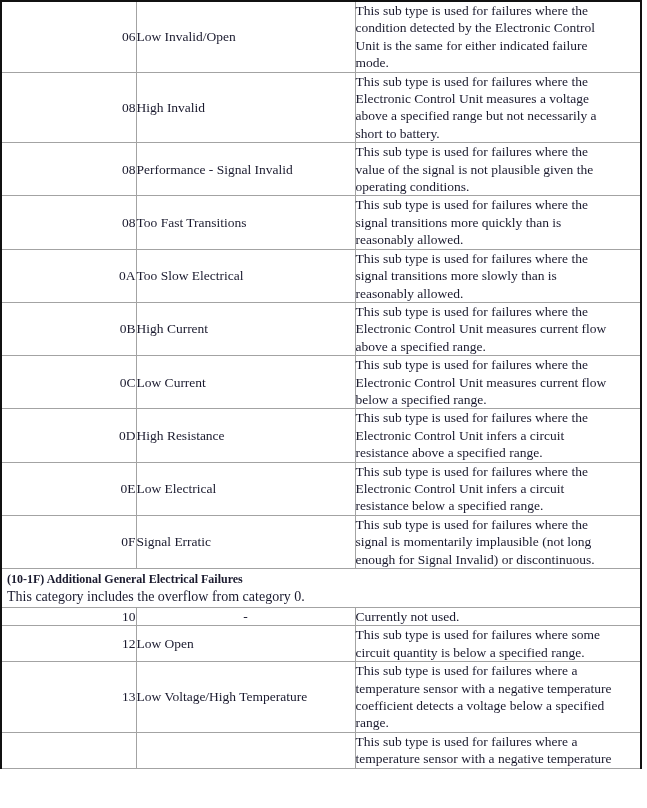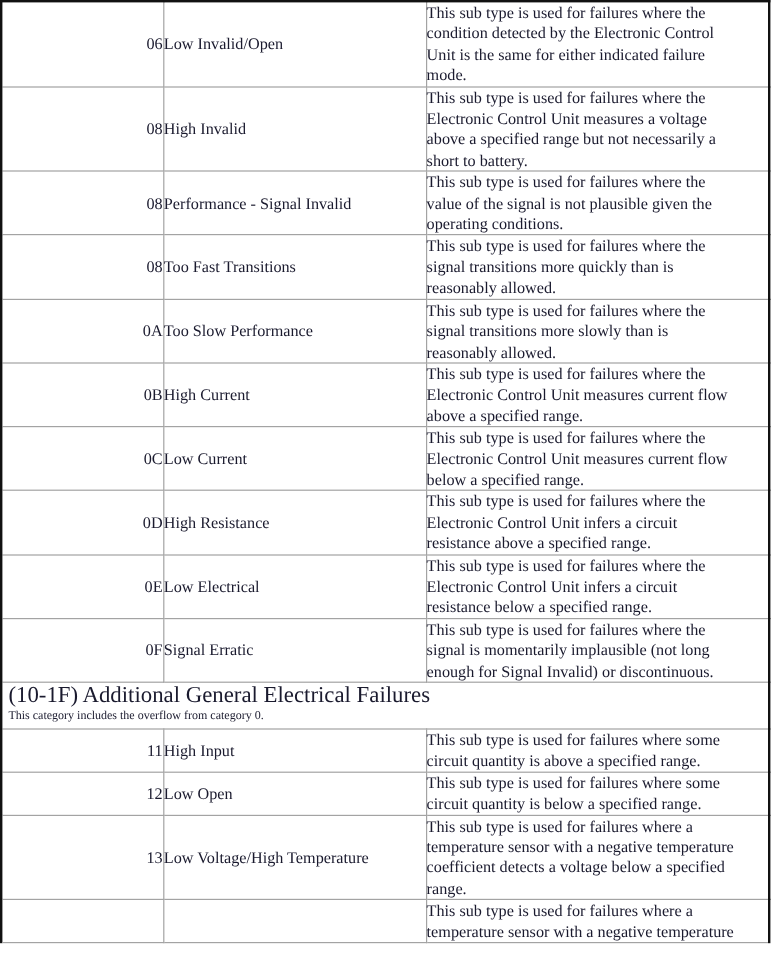--- a/index.html
+++ b/index.html
@@ -57,28 +57,28 @@
     padding: 1px 3px 2px 4px;
     border-left: 1px solid #4a4a4a;
   }
   tr.category-row td {
     padding: 2px 2px 2px 5px;
     vertical-align: top;
     border-left: none;
     border-right: none;
   }
   .cat-title {
-    font-weight: normal;
-    font-size: 19px;
+    font-weight: bold;
+    font-size: 12px;
     line-height: 17px;
     display: block;
   }
   .cat-sub {
     font-weight: normal;
-    font-size: 10px;
+    font-size: 14px;
     line-height: 17px;
     display: block;
   }
   .desc-line { display: block; white-space: pre; }
 </style>
 </head>
 <body>
 
 <div id="page">
   <table class="fault-table">
@@ -121,21 +121,21 @@
           <td class="code-cell">08</td>
           <td class="name-cell">Too Fast Transitions</td>
           <td class="desc-cell">
             <span class="desc-line">This sub type is used for failures where the</span>
             <span class="desc-line">signal transitions more quickly than is</span>
             <span class="desc-line">reasonably allowed.</span>
           </td>
         </tr>
         <tr>
           <td class="code-cell">0A</td>
-          <td class="name-cell">Too Slow Performance</td>
+          <td class="name-cell">Too Slow Electrical</td>
           <td class="desc-cell">
             <span class="desc-line">This sub type is used for failures where the</span>
             <span class="desc-line">signal transitions more slowly than is</span>
             <span class="desc-line">reasonably allowed.</span>
           </td>
         </tr>
         <tr>
           <td class="code-cell">0B</td>
           <td class="name-cell">High Current</td>
           <td class="desc-cell">
@@ -180,25 +180,24 @@
             <span class="desc-line">enough for Signal Invalid) or discontinuous.</span>
           </td>
         </tr>
         <tr class="category-row">
           <td colspan="3">
             <span class="cat-title">(10-1F) Additional General Electrical Failures</span>
             <span class="cat-sub">This category includes the overflow from category 0.</span>
           </td>
         </tr>
         <tr>
-          <td class="code-cell">11</td>
-          <td class="name-cell">High Input</td>
-          <td class="desc-cell">
-            <span class="desc-line">This sub type is used for failures where some</span>
-            <span class="desc-line">circuit quantity is above a specified range.</span>
+          <td class="code-cell">10</td>
+          <td class="name-cell dash">-</td>
+          <td class="desc-cell">
+            <span class="desc-line">Currently not used.</span>
           </td>
         </tr>
         <tr>
           <td class="code-cell">12</td>
           <td class="name-cell">Low Open</td>
           <td class="desc-cell">
             <span class="desc-line">This sub type is used for failures where some</span>
             <span class="desc-line">circuit quantity is below a specified range.</span>
           </td>
         </tr>

